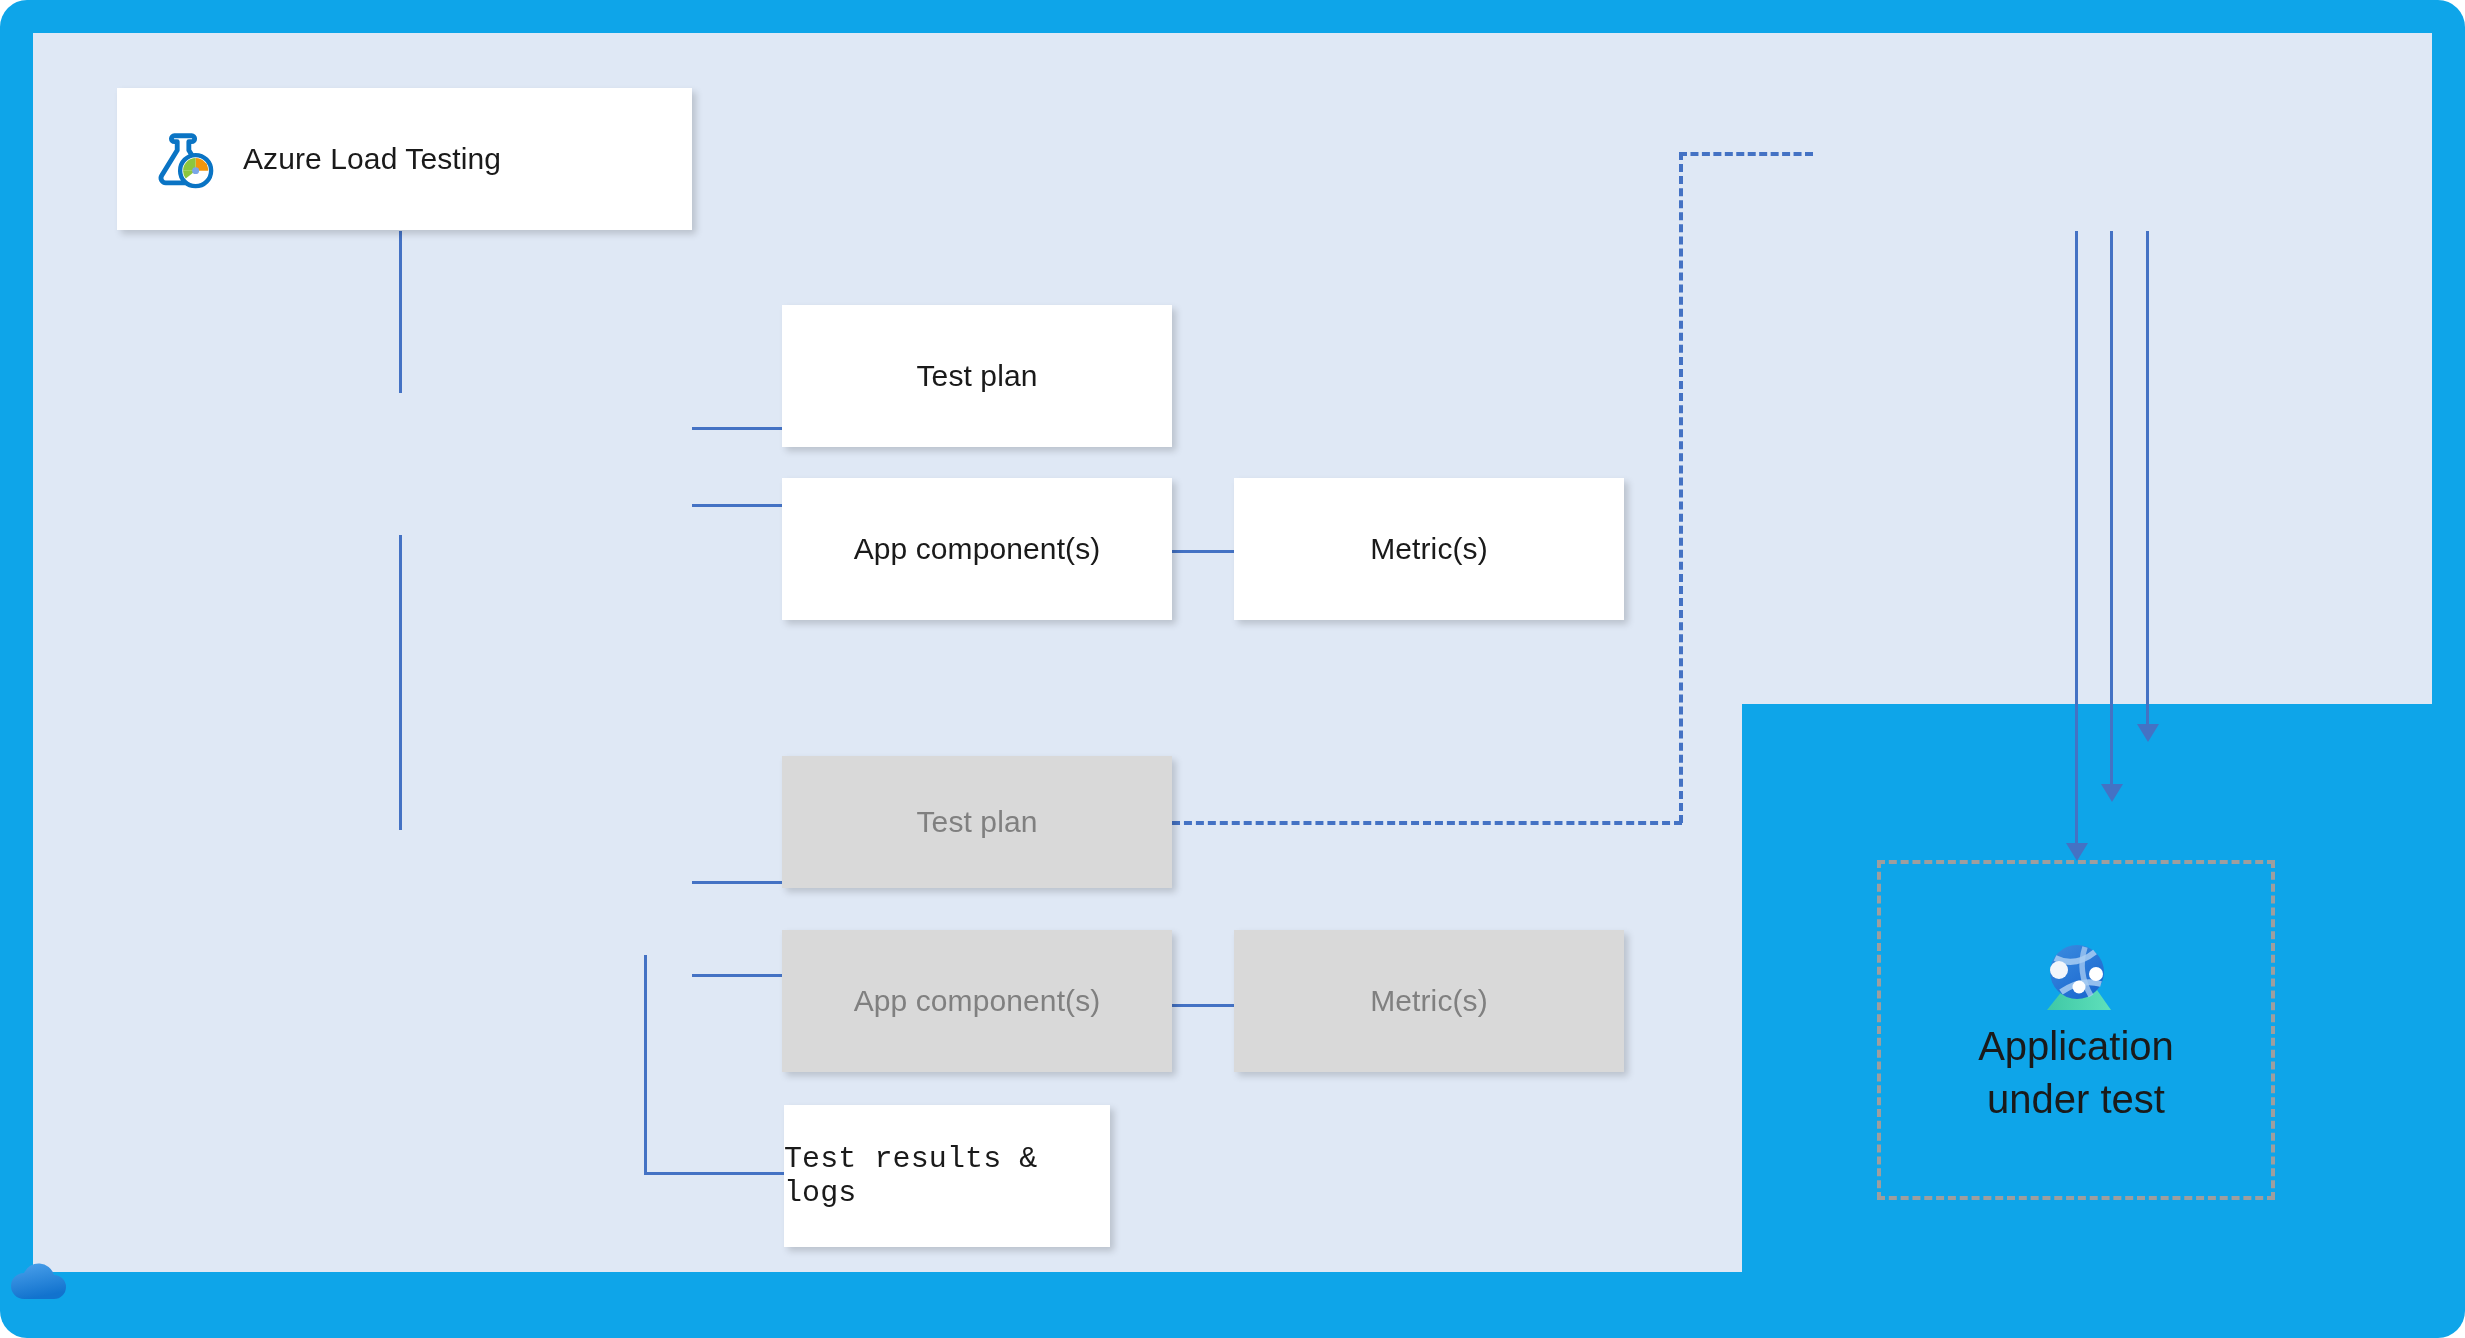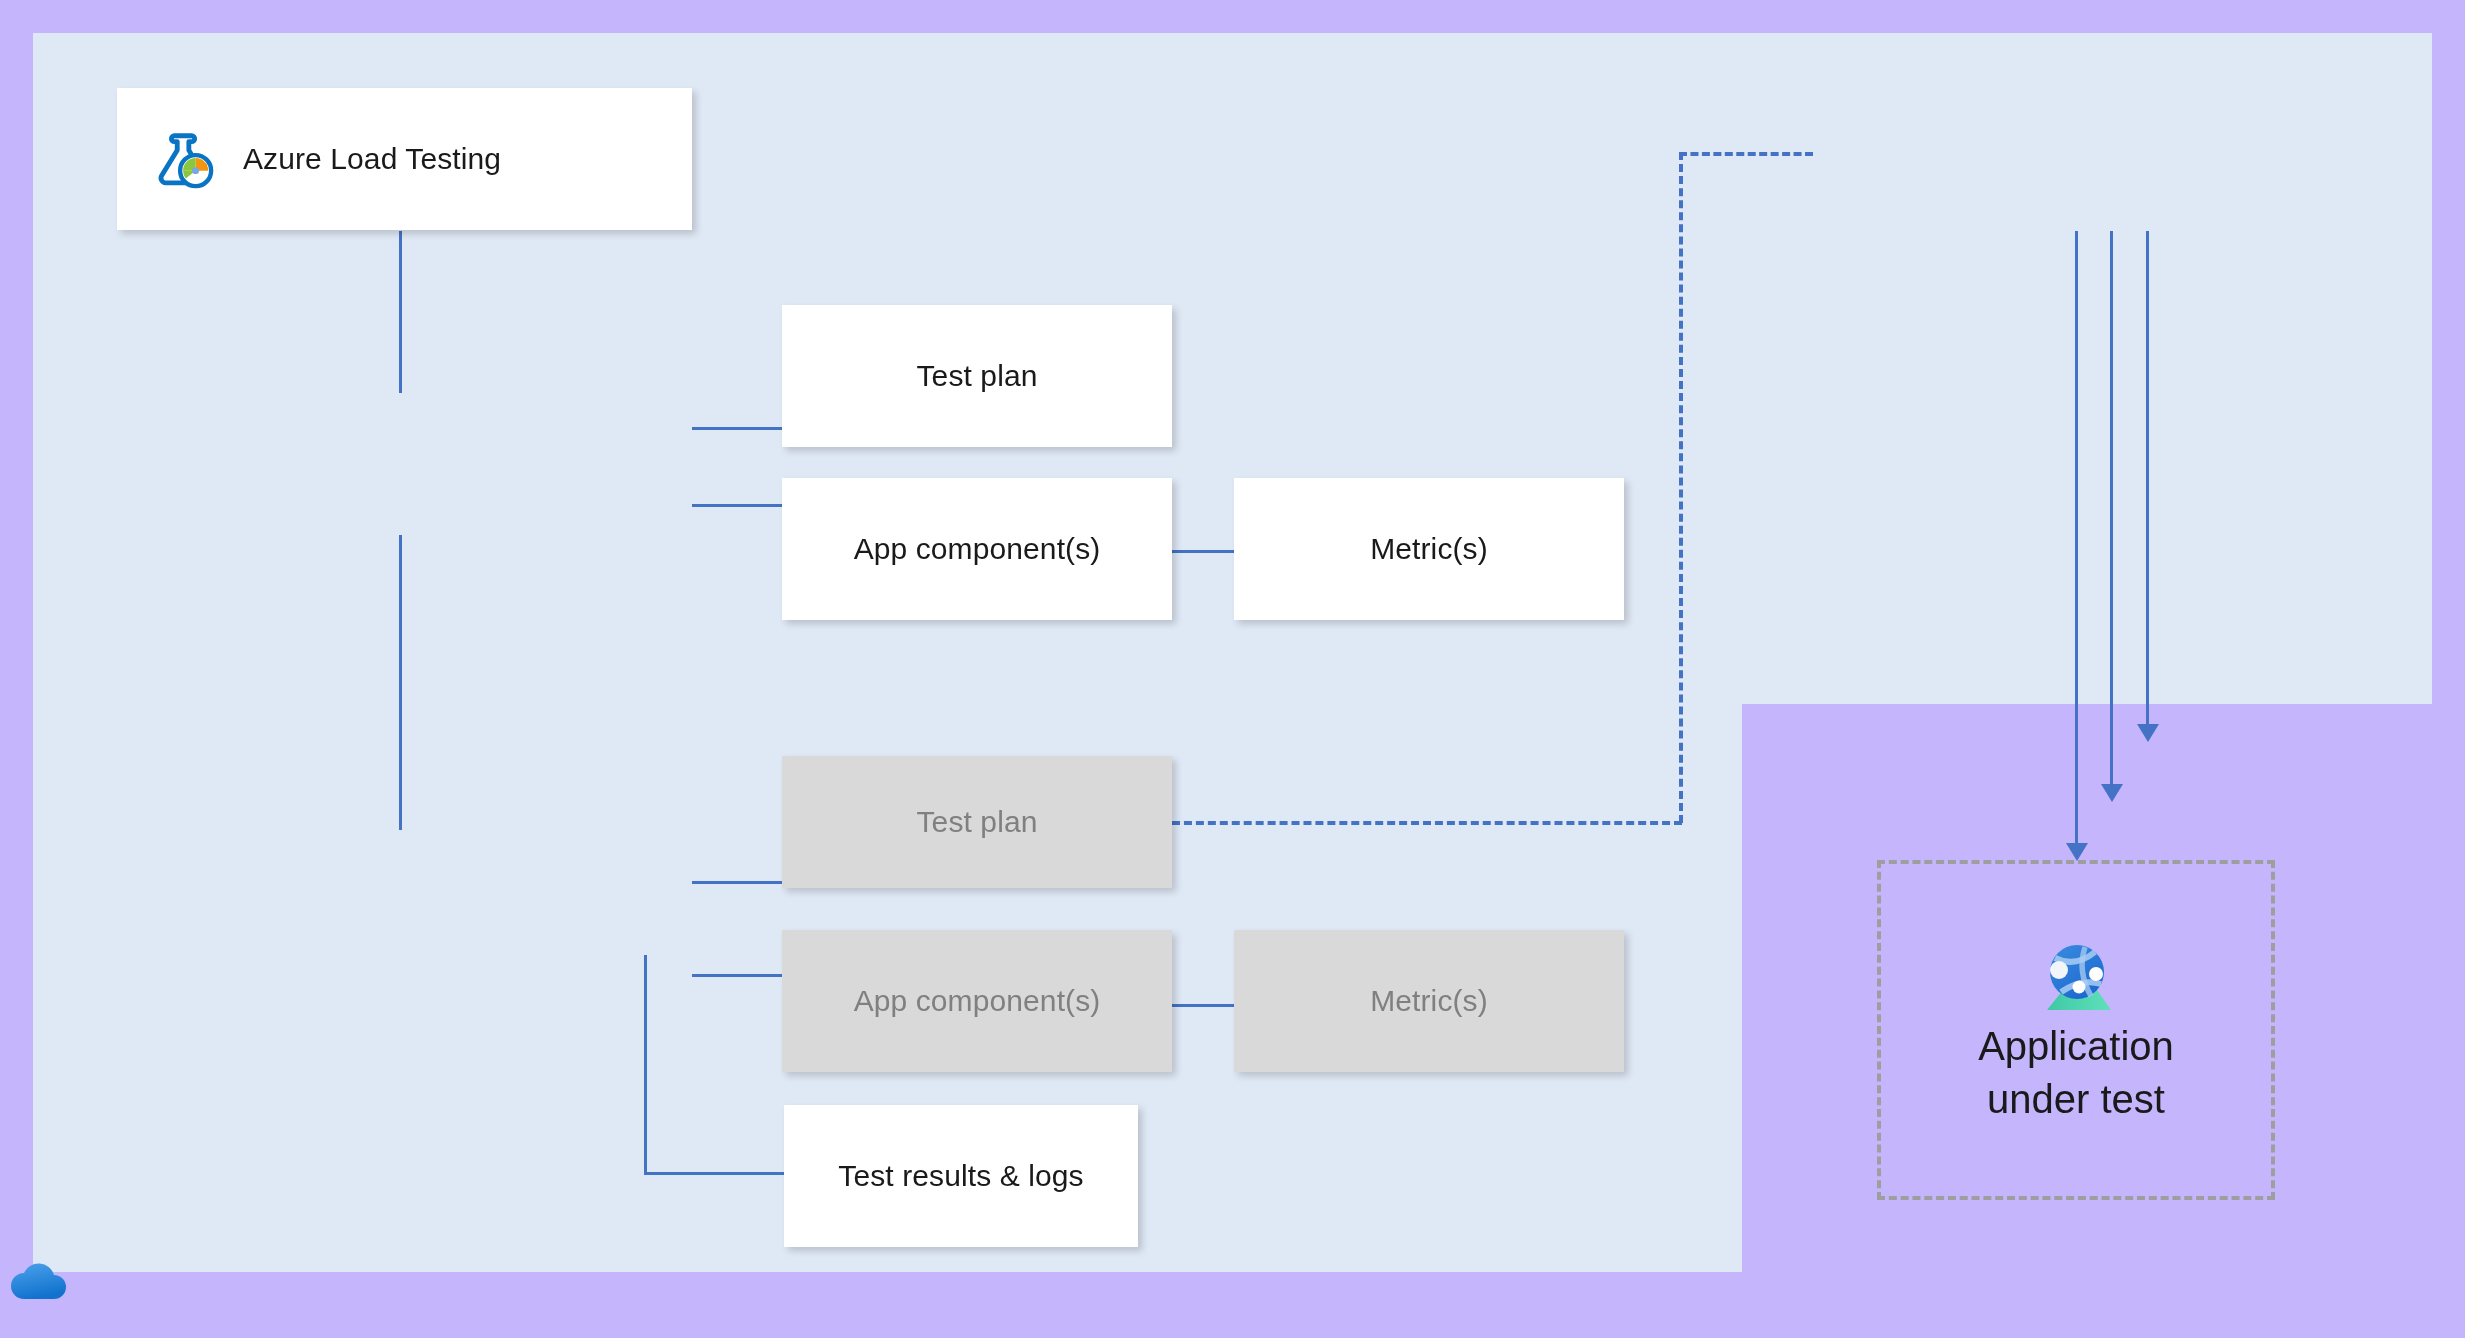--- a/index.html
+++ b/index.html
@@ -4,23 +4,24 @@
 <style>
   html, body {
     margin: 0;
     padding: 0;
     background: #ffffff;
   }
   #canvas {
     position: relative;
     width: 2465px;
     height: 1338px;
-    background: #c4b5fd;
+    background: #0ea5e9;
     font-family: "Liberation Sans", sans-serif;
     overflow: hidden;
+    border-radius: 27px;
   }
   
   .panel-main {
     position: absolute;
     left: 33px;
     top: 33px;
     width: 2399px;
     height: 671px;
     background: #dfe8f5;
   }
@@ -194,21 +195,21 @@
   </div>
 
   <div class="node dim" style="left:782px; top:930px; width:390px; height:142px;">
     <span class="label">App component(s)</span>
   </div>
 
   <div class="node dim" style="left:1234px; top:930px; width:390px; height:142px;">
     <span class="label">Metric(s)</span>
   </div>
 
-  <div class="node" style="left:784px; top:1105px; width:354px; height:142px;">
+  <div class="node" style="left:784px; top:1105px; width:326px; height:142px;font-family:Liberation Mono, monospace;">
     <span class="label">Test results &amp; logs</span>
   </div>
 
 
   <div class="app-boundary" style="left:1877px; top:860px; width:398px; height:340px;"></div>
   <div class="app-inner" style="left:1877px; top:860px; width:398px; height:340px;">
     <span>
       <svg width="86" height="86" viewBox="0 0 86 86">
         <defs>
           <linearGradient id="globeGrad" x1="0" y1="0" x2="0.7" y2="1">

